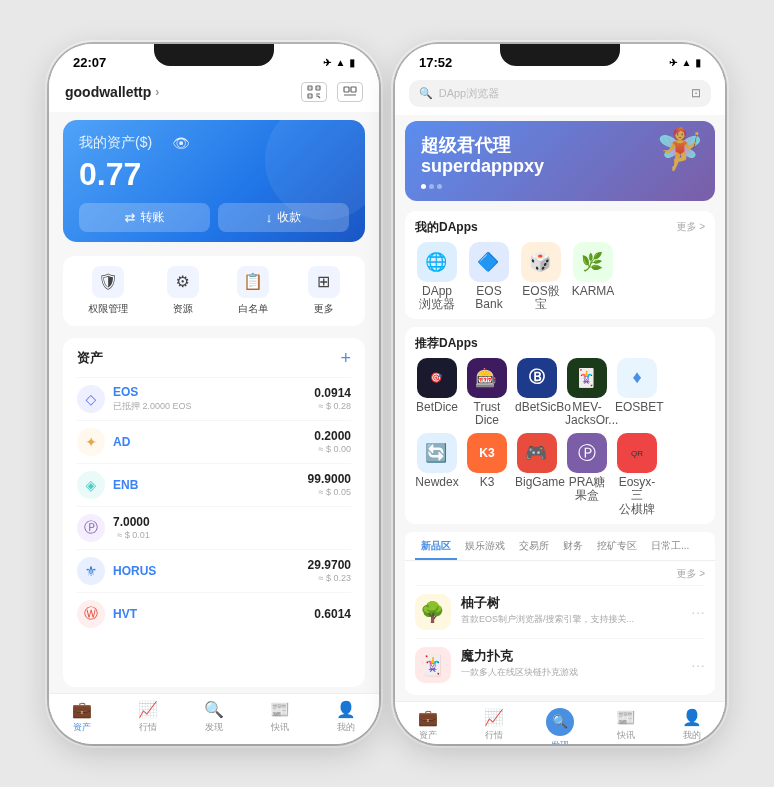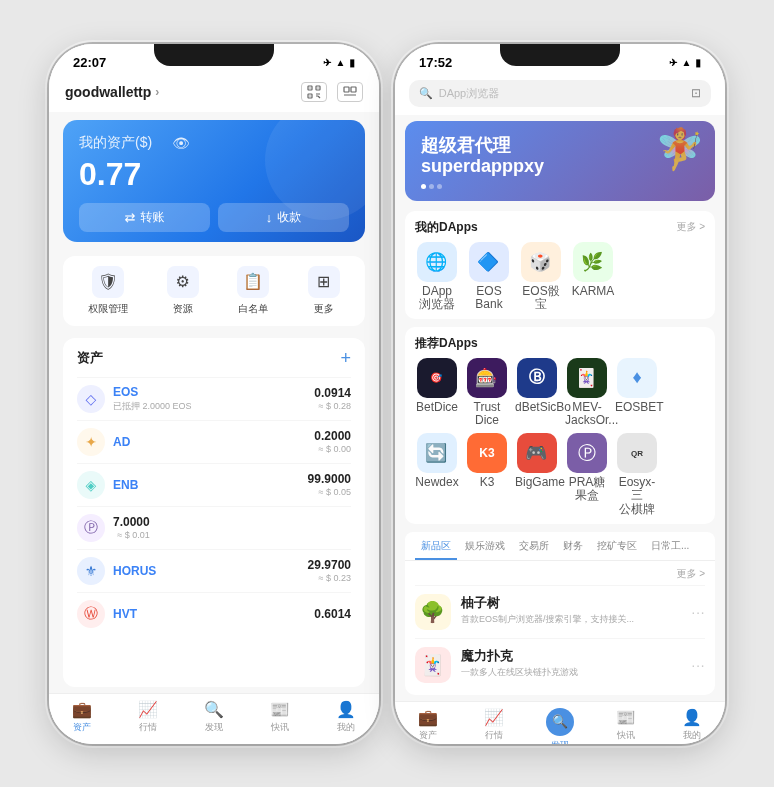--- a/index.html
+++ b/index.html
@@ -269,21 +269,21 @@
       margin: 4px 10px 0;
       border-radius: 8px 8px 0 0;
     }
     .dapp-tab {
       padding: 7px 6px 5px;
       font-size: 10px;
       color: #888;
       border-bottom: 2px solid transparent;
       white-space: nowrap;
     }
-    .dapp-tab.active { color: #4a90e2; border-bottom-color: #4a90e2; font-weight: 400; }
+    .dapp-tab.active { color: #4a90e2; border-bottom-color: #4a90e2; font-weight: 700; }
 
     .dapp-list {
       background: #fff;
       margin: 0 10px 6px;
       border-radius: 0 0 10px 10px;
       padding: 4px 10px;
     }
     .dapp-list-more {
       text-align: right; font-size: 10px; color: #aaa; padding: 2px 0 4px;
     }
@@ -581,21 +581,21 @@
           </div>
           <div class="dapp-app">
             <div class="dapp-app-icon" style="background:#e74c3c;color:#fff;">🎮</div>
             <span class="dapp-app-label">BigGame</span>
           </div>
           <div class="dapp-app">
             <div class="dapp-app-icon" style="background:#7b5ea7;color:#fff;">Ⓟ</div>
             <span class="dapp-app-label">PRA糖果盒</span>
           </div>
           <div class="dapp-app">
-            <div class="dapp-app-icon" style="background:#e5e5e5;color:#333;font-size:8px;font-weight:700;">QR</div>
+            <div class="dapp-app-icon" style="background:#ef4444;color:#333;font-size:8px;font-weight:400;">QR</div>
             <span class="dapp-app-label">Eosyx-三<br>公棋牌</span>
           </div>
         </div>
       </div>
 
       <div class="dapp-tabs">
         <div class="dapp-tab active">新品区</div>
         <div class="dapp-tab">娱乐游戏</div>
         <div class="dapp-tab">交易所</div>
         <div class="dapp-tab">财务</div>

